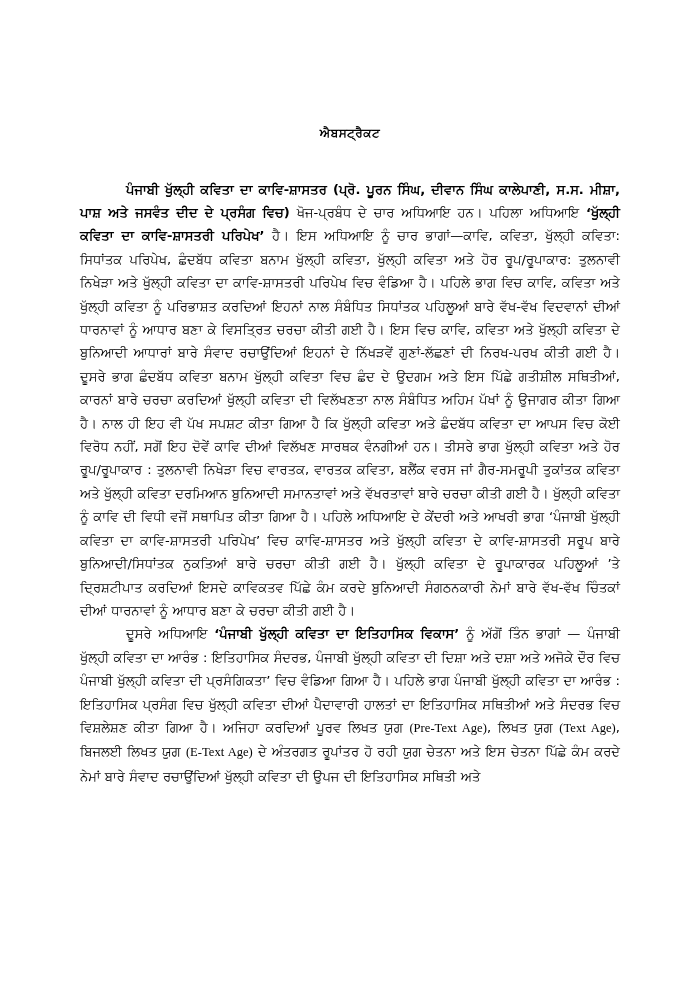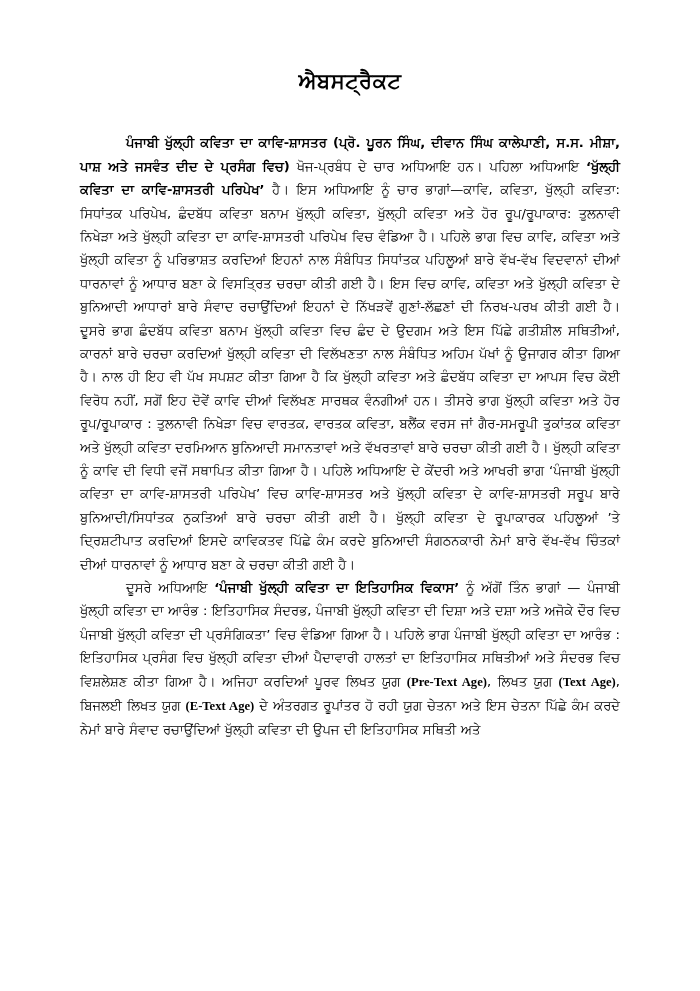--- a/index.html
+++ b/index.html
@@ -17,25 +17,25 @@
   .page {
     position: relative;
     width: 700px;
     height: 991px;
     background: #ffffff;
     box-sizing: border-box;
     padding: 0 80px;
   }
   .doc-title {
     text-align: center;
-    font-size: 21px;
+    font-size: 12px;
     font-weight: bold;
     letter-spacing: 0.5px;
-    margin: 0;
-    padding-top: 68px;
+    margin: 8px;
+    padding-top: 118px;
     padding-bottom: 0;
     line-height: 1.3;
   }
   .body-block {
     margin-top: 36px;
   }
   p.para {
     margin: 0;
     text-align: justify;
     text-justify: inter-word;
@@ -47,21 +47,20 @@
   }
   p.para + p.para {
     margin-top: 0px;
   }
   .bold {
     font-weight: bold;
   }
   .latin {
     font-family: "Liberation Serif", "DejaVu Serif", serif;
     font-size: 12.6px;
-    font-weight: bold;
   }
 </style>
 </head>
 <body>
 
 <div class="page">
 
   <h1 class="doc-title">ਐਬਸਟ੍ਰੈਕਟ</h1>
 
   <div class="body-block">

